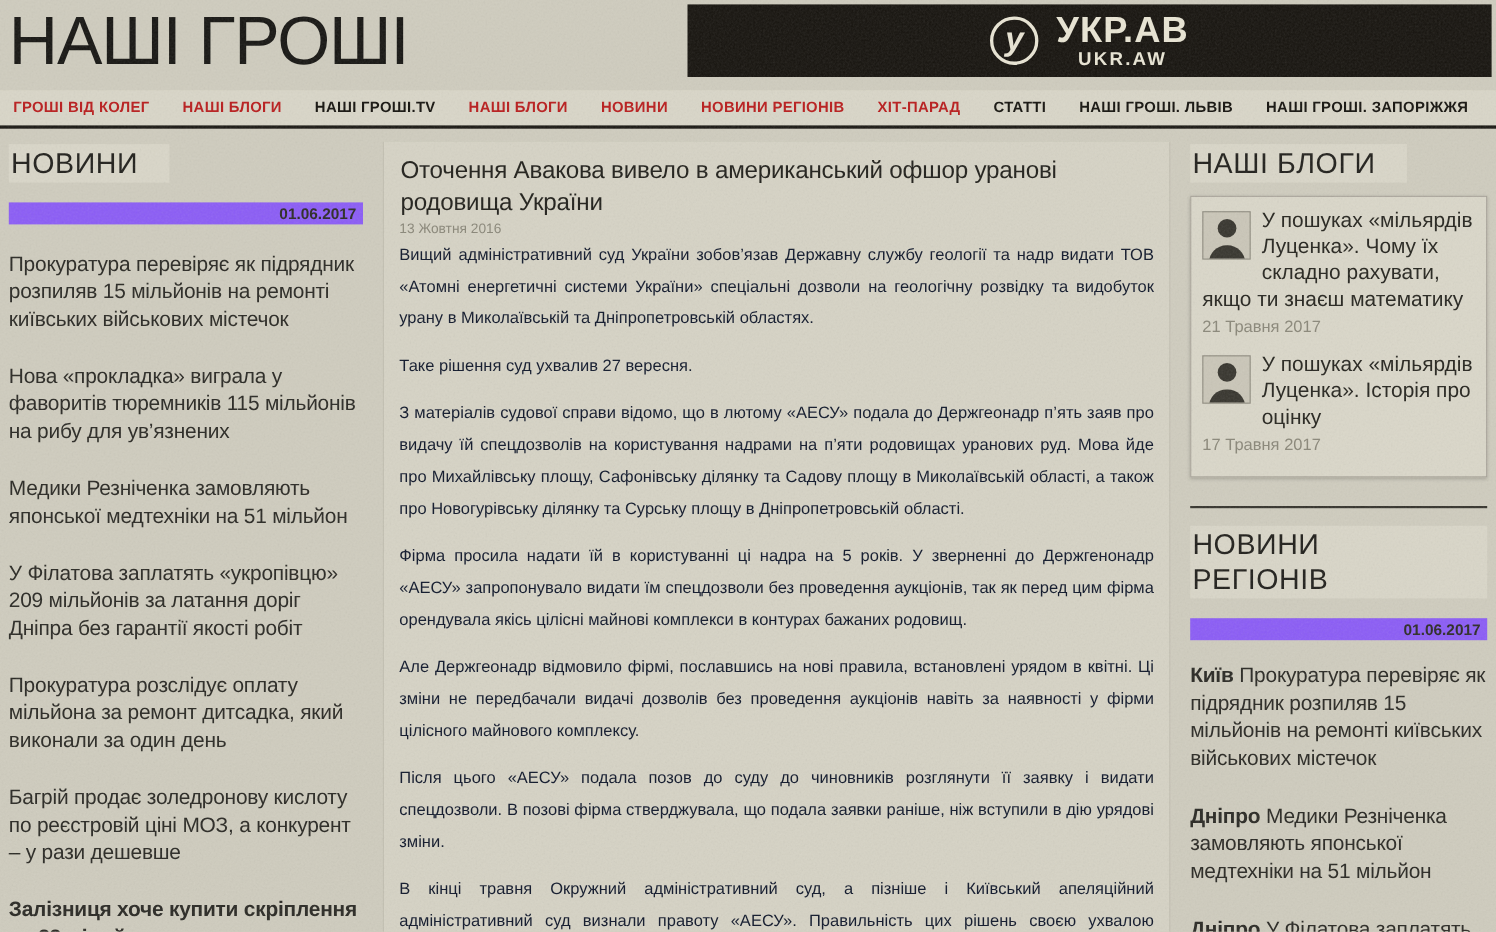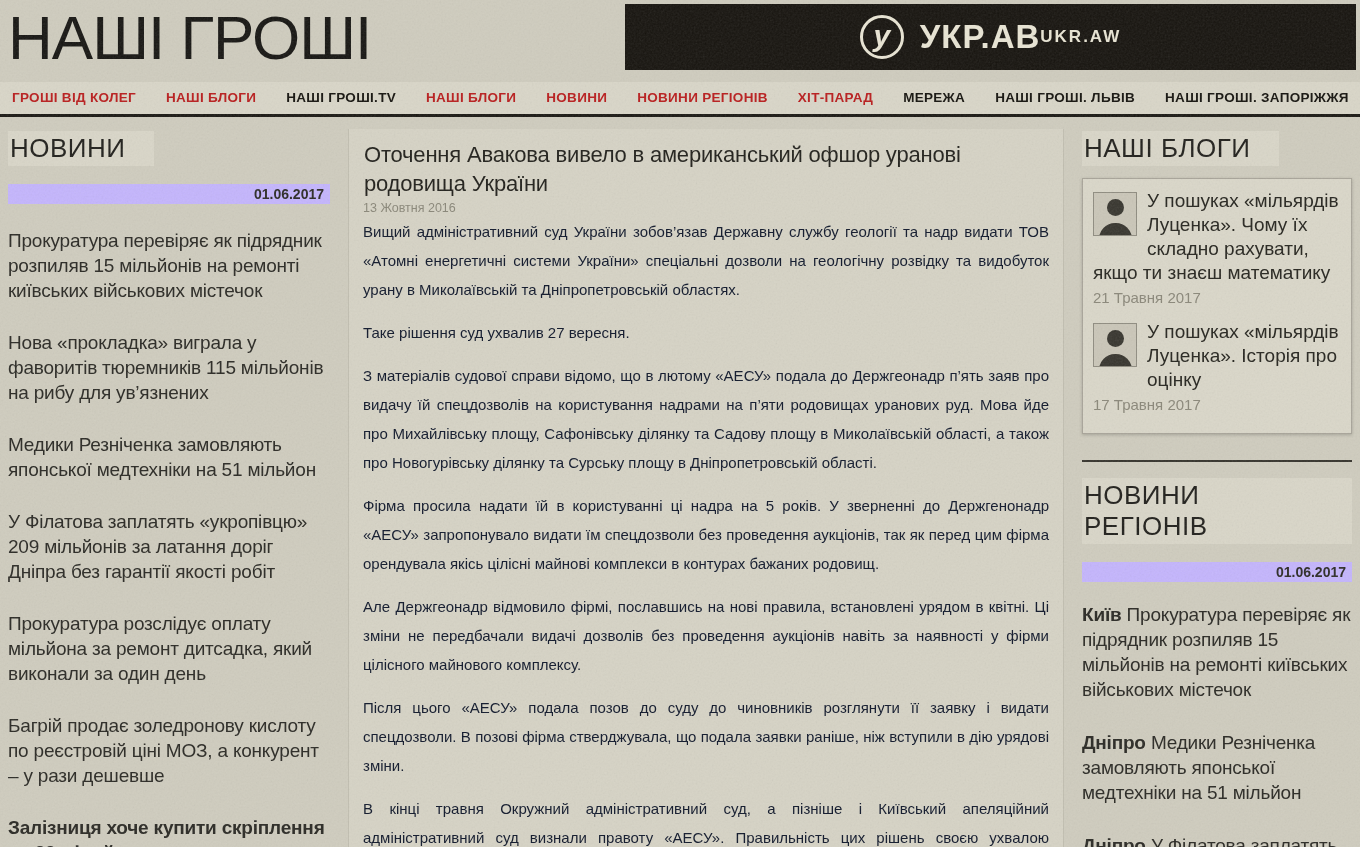--- a/index.html
+++ b/index.html
@@ -21,21 +21,21 @@
     position:absolute; right:4px; top:4px; width:731px; height:66px;
     background:#16130e; display:flex; align-items:center; justify-content:center;
     gap:16px; cursor:pointer;
   }
   .brand-circle {
     width:44px; height:44px; border:3px solid #e9e5d4; border-radius:50%;
     display:flex; align-items:center; justify-content:center;
     color:#e9e5d4; font-size:30px; font-weight:700; font-style:italic;
     padding-bottom:3px;
   }
-  .brand-col { display:flex; flex-direction:row; align-items:center; }
+  .brand-col { display:flex; flex-direction:column; align-items:center; }
   .brand-title { font-size:33px; line-height:34px; font-weight:700; color:#e9e5d4; letter-spacing:1px; }
   .brand-sub { font-size:17px; font-weight:700; color:#e9e5d4; letter-spacing:2px; }
 
   
   .topnav {
     background:#d9d6c8; border-bottom:3px solid #1a1813;
     padding:8px 12px 9px; display:flex; gap:30px; align-items:center;
   }
   .nav-item {
     font-size:13.5px; font-weight:700; color:#b91c1c; text-decoration:none;
@@ -51,21 +51,21 @@
     border-left:1px solid #c1beb0; border-right:1px solid #c1beb0;
     padding:10px 14px 0;
   }
   .col-right { width:270px; flex:none; }
 
   .col-heading {
     font-size:26px; font-weight:400; margin:2px 0 4px; letter-spacing:.5px;
     color:#201f1b; background:#d9d6c8; display:inline-block; padding:2px 28px 2px 2px;
   }
   .date-row {
-    background:#c4b5fd; text-align:right; font-size:14px; font-weight:700;
+    background:#8b5cf6; text-align:right; font-size:14px; font-weight:700;
     color:#2c2b26; padding:2px 6px 2px 0; margin:14px 0 0;
   }
 
   .news-item {
     display:block; font-size:19px; line-height:25px; color:#2a2924;
     text-decoration:none; margin:24px 0 27px; cursor:pointer; letter-spacing:-.2px;
   }
   .news-item.bold { font-weight:700; }
 
   
@@ -124,21 +124,21 @@
   </header>
 
   <nav class="topnav">
     <a class="nav-item">ГРОШІ ВІД КОЛЕГ</a>
     <a class="nav-item">НАШІ БЛОГИ</a>
     <a class="nav-item active">НАШІ ГРОШІ.TV</a>
     <a class="nav-item">НАШІ БЛОГИ</a>
     <a class="nav-item">НОВИНИ</a>
     <a class="nav-item">НОВИНИ РЕГІОНІВ</a>
     <a class="nav-item">ХІТ-ПАРАД</a>
-    <a class="nav-item active">МЕРЕЖА</a>
+    <a class="nav-item active">СТАТТІ</a>
     <a class="nav-item active">НАШІ ГРОШІ. ЛЬВІВ</a>
     <a class="nav-item active">НАШІ ГРОШІ. ЗАПОРІЖЖЯ</a>
   </nav>
 
   <div class="content">
 
     <aside class="col-left">
       <h2 class="col-heading">НОВИНИ</h2>
       <div class="date-row">01.06.2017</div>
       <a class="news-item">Прокуратура перевіряє як підрядник розпиляв 15 мільйонів на ремонті київських військових містечок</a>

